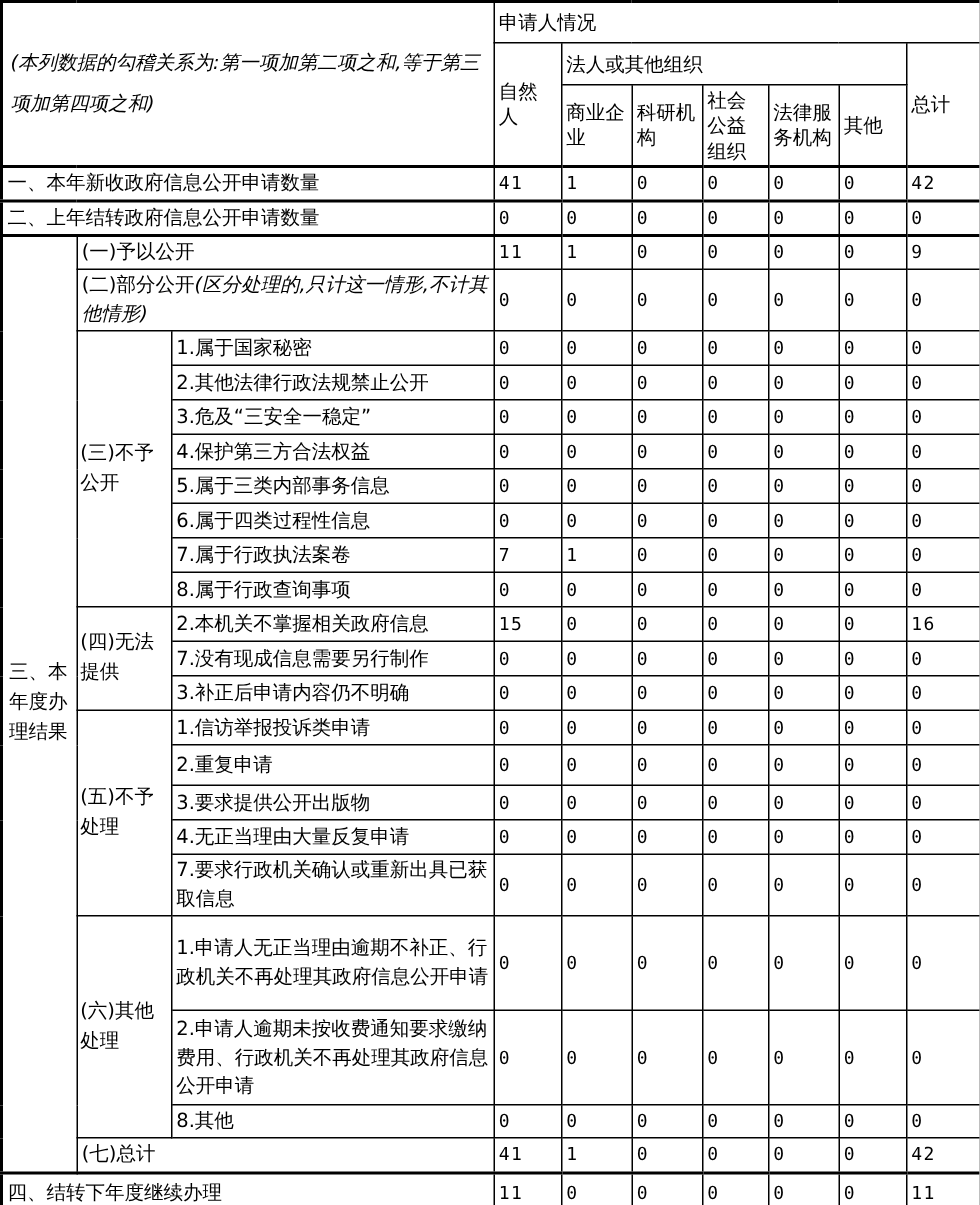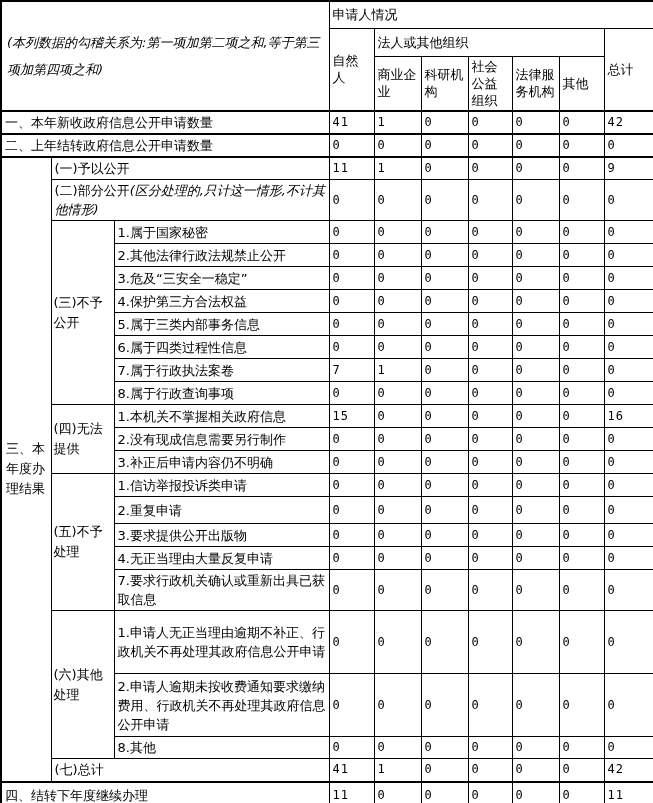--- a/index.html
+++ b/index.html
@@ -175,31 +175,31 @@
         <td class="v">0</td>
         <td class="v">0</td>
         <td class="v">0</td>
         <td class="v">0</td>
         <td class="v">0</td>
         <td class="v">0</td>
       </tr>
 
     <tr>
       <td class="grp" rowspan="3">(四)无法提供</td>
-      <td>1.本机关不掌握相关政府信息</td>
+      <td>2.本机关不掌握相关政府信息</td>
     <td class="v">15</td>
         <td class="v">0</td>
         <td class="v">0</td>
         <td class="v">0</td>
         <td class="v">0</td>
         <td class="v">0</td>
         <td class="v">16</td>
       </tr>
     <tr>
-      <td>2.没有现成信息需要另行制作</td>
+      <td>7.没有现成信息需要另行制作</td>
     <td class="v">0</td>
         <td class="v">0</td>
         <td class="v">0</td>
         <td class="v">0</td>
         <td class="v">0</td>
         <td class="v">0</td>
         <td class="v">0</td>
       </tr>
     <tr>
       <td>3.补正后申请内容仍不明确</td>

